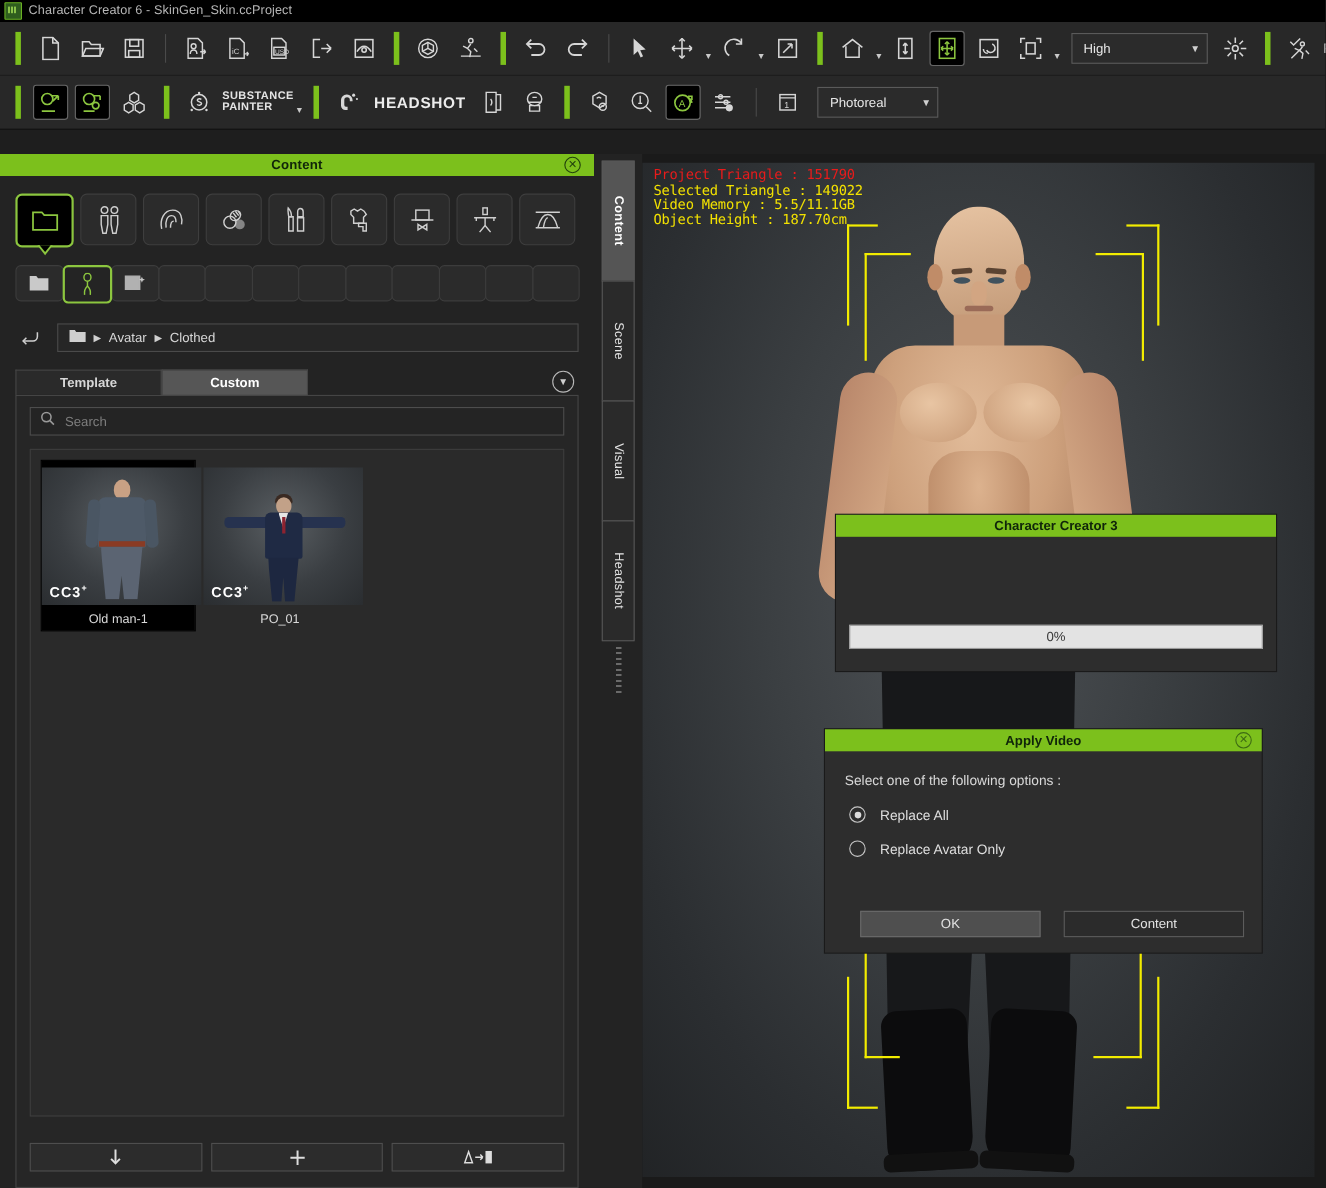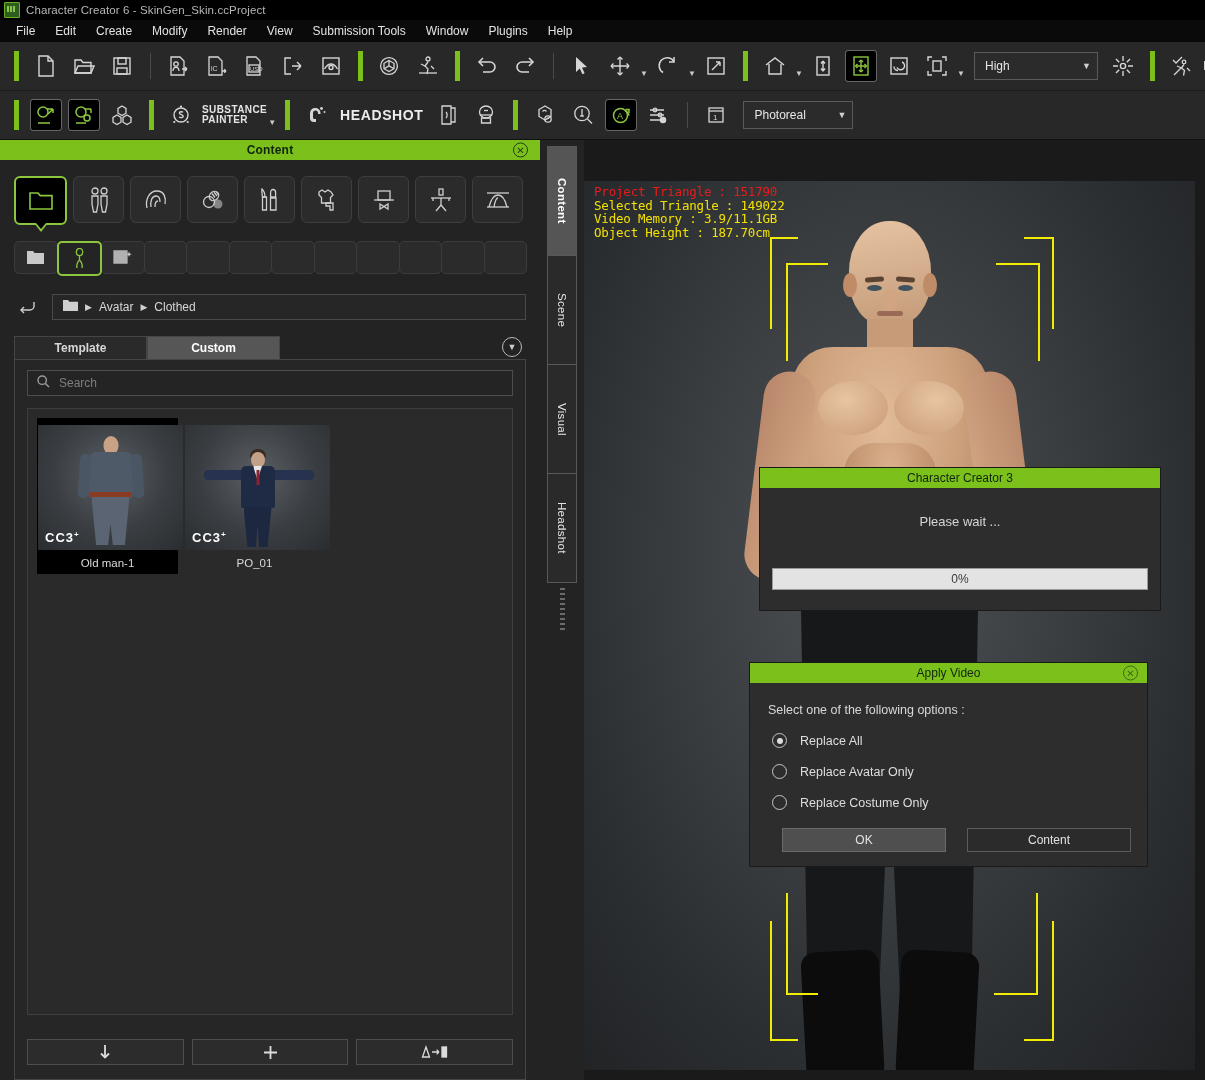--- a/index.html
+++ b/index.html
@@ -125,21 +125,21 @@
   .vtab{width:28px;height:108px;border:1px solid #585858;background:#2a2a2a;display:flex;align-items:center;justify-content:center;margin-bottom:-1px;}
   .vtab.active{background:#555;}
   .vtab span{writing-mode:vertical-rl;font-size:11.5px;color:#e3e3e3;letter-spacing:.3px;}
   .vtab.active span{color:#fff;font-weight:bold;}
   .grip{margin-top:6px;width:5px;height:42px;
      background:repeating-linear-gradient(180deg,#6a6a6a 0 2px,transparent 2px 5px);}
 
   
   .viewport{flex:1;position:relative;background:#1a1a1a;padding:8px 10px 10px 0;box-sizing:border-box;}
   .vp{position:absolute;left:0;top:8px;right:10px;bottom:10px;
-     background:radial-gradient(ellipse at 48% 42%, #4e5256 0%, #3b3f42 40%, #2b2e31 72%, #202224 100%);overflow:hidden;margin-top:33px;}
+     background:radial-gradient(ellipse at 48% 42%, #4e5256 0%, #3b3f42 40%, #2b2e31 72%, #202224 100%);overflow:hidden;}
   .stats{position:absolute;left:10px;top:4px;font-family:"DejaVu Sans Mono", monospace;font-size:12.5px;line-height:13.6px;letter-spacing:-0.2px;}
   .stats .r{color:#e81b1b;}
   .stats .y{color:#f2e100;}
 
   
   .char{position:absolute;left:50%;transform:translateX(-50%);top:40px;width:330px;height:870px;}
   .c-head{position:absolute;left:50%;transform:translateX(-50%);top:0;width:82px;height:105px;
      border-radius:48% 48% 44% 44%;background:linear-gradient(170deg,#e6c3a2,#c39a78);}
   .c-ear-l{position:absolute;left:calc(50% - 47px);top:52px;width:14px;height:24px;border-radius:50%;background:#c08c68;}
   .c-ear-r{position:absolute;left:calc(50% + 33px);top:52px;width:14px;height:24px;border-radius:50%;background:#c08c68;}
@@ -170,21 +170,21 @@
      border-radius:14px 14px 30px 22px;transform:rotate(-3deg);}
   .c-boot-r{position:absolute;left:calc(50% + 8px);top:730px;width:78px;height:146px;background:#0c0c0d;
      border-radius:14px 14px 22px 30px;transform:rotate(3deg);}
   .c-boot-l:after,.c-boot-r:after{content:"";position:absolute;left:-4px;right:-4px;bottom:0;height:16px;background:#111;border-radius:6px;}
 
   .mk{position:absolute;border-color:#f2ec00;border-style:solid;border-width:0;}
 
   
   .dlg{position:absolute;background:#2d2d2d;box-shadow:0 0 0 1px #1a1a1a;}
   .dlg-title{height:20px;background:#7cc01c;display:flex;align-items:center;justify-content:center;position:relative;}
-  .dlg-title .txt{font-size:12px;font-weight:normal;color:#10250a;}
+  .dlg-title .txt{font-size:12px;font-weight:bold;color:#10250a;}
   .dlg-title .x{position:absolute;right:9px;top:50%;transform:translateY(-50%);width:13px;height:13px;border:1.3px solid #3d6b13;
      border-radius:50%;display:flex;align-items:center;justify-content:center;font-size:10px;color:#3d6b13;line-height:1;}
 
   .wait{left:760px;top:468px;width:400px;height:142px;}
   .wait .msg{text-align:center;margin-top:26px;font-size:13px;color:#d6d6d6;}
   .progress{position:absolute;left:12px;right:12px;bottom:20px;height:20px;background:#e3e3e3;border:1px solid #9a9a9a;
      display:flex;align-items:center;justify-content:center;}
   .progress .pct{font-size:12px;color:#3a3a3a;}
 
   .applyd{left:750px;top:663px;width:397px;height:203px;}
@@ -202,32 +202,20 @@
 </head>
 <body>
 
 <div class="app">
 
   <div class="titlebar">
     <div class="app-ico"></div>
     <div class="t">Character Creator 6 - SkinGen_Skin.ccProject</div>
   </div>
 
-  <div class="menubar">
-    <div class="mi">File</div>
-    <div class="mi">Edit</div>
-    <div class="mi">Create</div>
-    <div class="mi">Modify</div>
-    <div class="mi">Render</div>
-    <div class="mi">View</div>
-    <div class="mi">Submission Tools</div>
-    <div class="mi">Window</div>
-    <div class="mi">Plugins</div>
-    <div class="mi">Help</div>
-  </div>
 
   <div class="toolbar tb1">
     <div class="gbar"></div>
 
     <div class="ticon">
       <svg width="20" height="22" viewBox="0 0 20 22" fill="none" stroke="currentColor" stroke-width="1.4">
           <path d="M3 1h9l5 5v15H3z"></path>
           <path d="M12 1v5h5"></path>
         </svg>
       </div>
@@ -754,21 +742,21 @@
         </div>
       <div class="grip"></div>
     </div>
 
     <div class="viewport">
       <div class="vp">
 
         <div class="stats">
           <div class="r">Project Triangle : 151790</div>
           <div class="y">Selected Triangle : 149022</div>
-          <div class="y">Video Memory : 3.9/11.1GB</div>
+          <div class="y">Video Memory : 5.5/11.1GB</div>
           <div class="y">Object Height : 187.70cm</div>
         </div>
 
         <div class="char">
           <div class="c-head"></div>
           <div class="c-ear-l"></div>
             <div class="c-ear-r"></div>
           <div class="c-brow-l"></div>
             <div class="c-brow-r"></div>
           <div class="c-eye-l"></div>
@@ -798,45 +786,40 @@
         <div class="mk" style="left:410px;top:712px;width:42px;height:100px;border-right-width:2.4px;border-bottom-width:2.4px;"></div>
       </div>
     </div>
 
   </div>
 
   <div class="dlg wait">
     <div class="dlg-title">
       <span class="txt">Character Creator 3</span>
     </div>
-    <div class="msg">Please wait ...</div>
     <div class="progress">
       <span class="pct">0%</span>
     </div>
   </div>
 
   <div class="dlg applyd">
     <div class="dlg-title">
       <span class="txt">Apply Video</span>
       <span class="x">✕</span>
     </div>
     <div class="lead">Select one of the following options :</div>
 
     <div class="opt">
       <span class="radio on"></span>
       <span class="lb">Replace All</span>
     </div>
     <div class="opt">
       <span class="radio"></span>
       <span class="lb">Replace Avatar Only</span>
     </div>
-    <div class="opt">
-      <span class="radio"></span>
-      <span class="lb">Replace Costume Only</span>
-    </div>
 
     <div class="dlg-btns">
       <div class="b primary">OK</div>
       <div class="b">Content</div>
     </div>
   </div>
 
 </div>
 
 </body></html>

